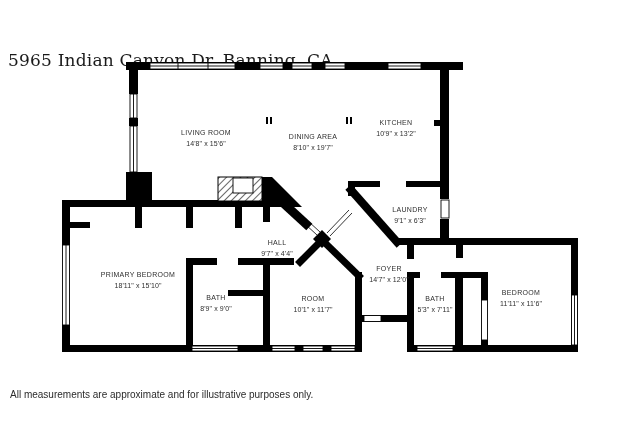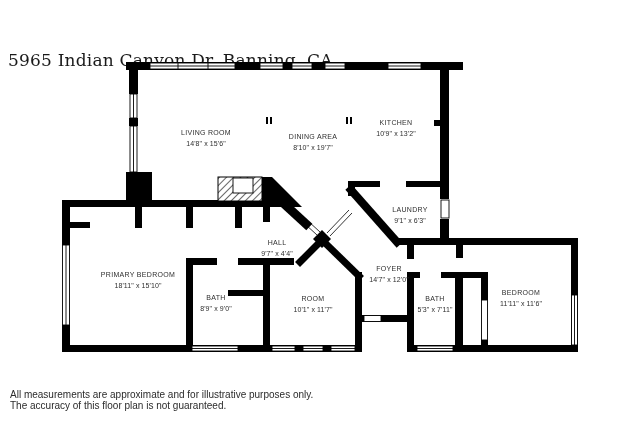--- a/index.html
+++ b/index.html
@@ -202,16 +202,15 @@
     <div>BATH</div>
     <div class="dims">5'3" x 7'11"</div>
   </div>
   <div class="room-label" style="left:521px;top:288px">
     <div>BEDROOM</div>
     <div class="dims">11'11" x 11'6"</div>
   </div>
 
   <div class="disclaimer">
     <div>All measurements are approximate and for illustrative purposes only.</div>
-    <div>The accuracy of this floor plan is not guaranteed.</div>
   </div>
 
 </div>
 
 </body></html>

